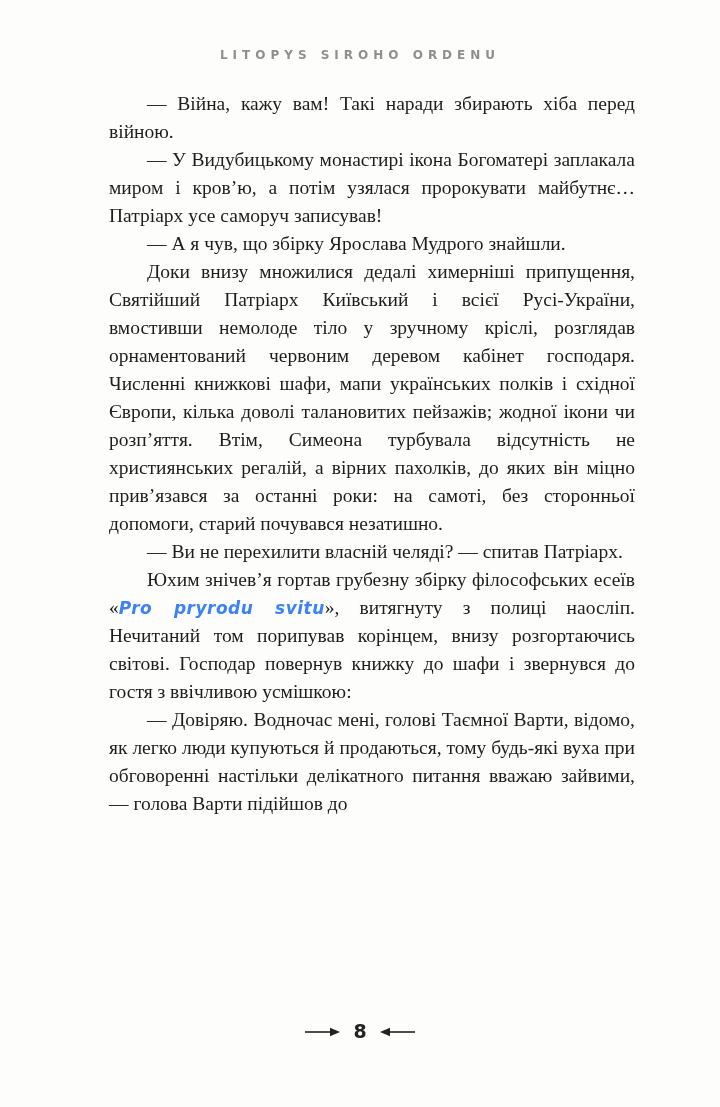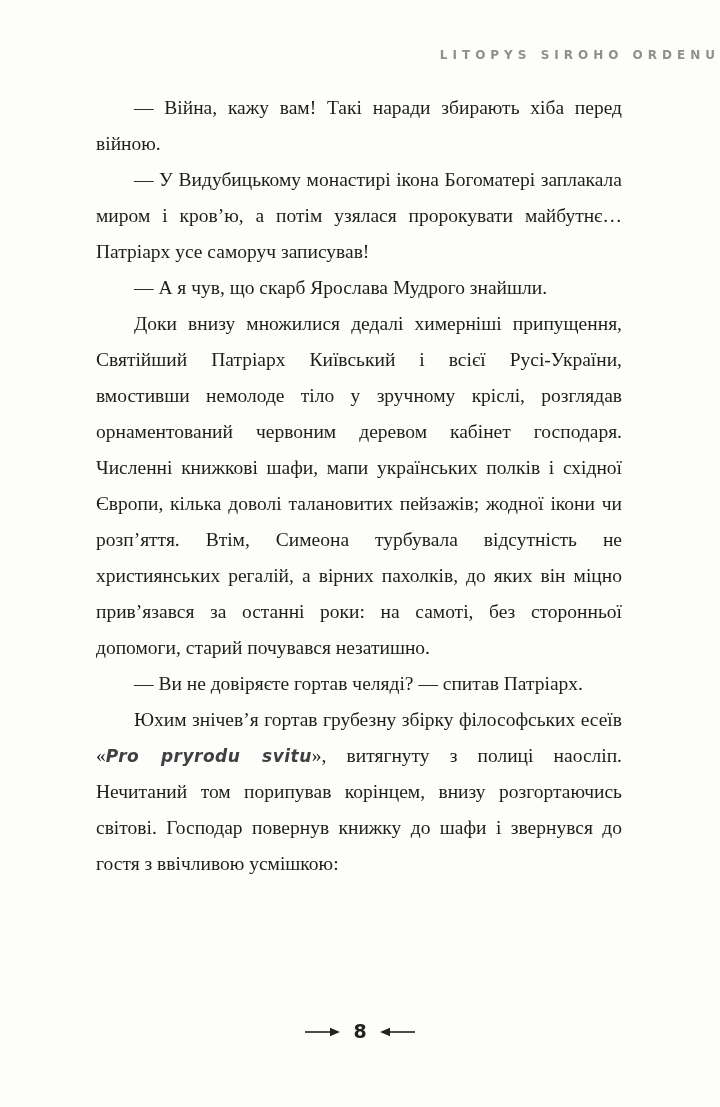--- a/index.html
+++ b/index.html
@@ -18,49 +18,49 @@
     height: 1107px;
     background: #fdfdfb;
     overflow: hidden;
     color: #1c1c1c;
   }
   .running-header {
     position: absolute;
     top: 48px;
     left: 0;
     width: 100%;
-    text-align: right;
+    text-align: center;
     font-family: "DejaVu Sans", sans-serif;
     font-size: 12px;
     font-weight: bold;
     letter-spacing: 5px;
     color: #8f8f8d;
     text-transform: uppercase;
   }
   .body-text {
     position: absolute;
     top: 90px;
-    left: 96px;
+    left: 109px;
     width: 526px;
     font-size: 19.5px;
-    line-height: 36px;
+    line-height: 28px;
     text-align: justify;
     color: #1e1d1b;
   }
   .para {
     margin: 0;
     text-indent: 38px;
   }
   .latin-title {
     font-family: "DejaVu Sans", sans-serif;
     font-weight: bold;
     font-style: italic;
     font-size: 17px;
     letter-spacing: 0.5px;
-    color: #404040;
+    color: #3b82f6;
   }
   .footer {
     position: absolute;
     top: 1022px;
     left: 0;
     width: 100%;
     display: flex;
     align-items: center;
     justify-content: center;
     gap: 12px;
@@ -79,24 +79,25 @@
 </head>
 <body>
 
 <div class="page">
 
   <div class="running-header">LITOPYS SIROHO ORDENU</div>
 
   <div class="body-text">
       <p class="para"><span>— Війна, кажу вам! Такі наради збирають хіба перед війною.</span></p>
       <p class="para"><span>— У Видубицькому монастирі ікона Богоматері заплакала миром і кров’ю, а потім узялася пророкувати майбутнє… Патріарх усе саморуч записував!</span></p>
-      <p class="para"><span>— А я чув, що скарб Ярослава Мудрого знайшли.</span></p>
+      <p class="para"><span>— А я чув, що збірку Ярослава Мудрого знайшли.</span></p>
       <p class="para"><span>Доки внизу множилися дедалі химерніші припущення, Святійший Патріарх Київський і всієї Русі-України, вмостивши немолоде тіло у зручному кріслі, розглядав орнаментований червоним деревом кабінет господаря. Численні книжкові шафи, мапи українських полків і східної Європи, кілька доволі талановитих пейзажів; жодної ікони чи розп’яття. Втім, Симеона турбувала відсутність не християнських регалій, а вірних пахолків, до яких він міцно прив’язався за останні роки: на самоті, без сторонньої допомоги, старий почувався незатишно.</span></p>
-      <p class="para"><span>— Ви не довіряєте гортав челяді? — спитав Патріарх.</span></p>
+      <p class="para"><span>— Ви не перехилити власній челяді? — спитав Патріарх.</span></p>
       <p class="para"><span>Юхим знічев’я гортав грубезну збірку філософських есеїв «</span><span class="latin-title">Pro pryrodu svitu</span><span>», витягнуту з полиці наосліп. Нечитаний том порипував корінцем, внизу розгортаючись світові. Господар повернув книжку до шафи і звернувся до гостя з ввічливою усмішкою:</span></p>
+      <p class="para"><span>— Довіряю. Водночас мені, голові Таємної Варти, відомо, як легко люди купуються й продаються, тому будь-які вуха при обговоренні настільки делікатного питання вважаю зайвими, — голова Варти підійшов до</span></p>
     </div>
 
   <div class="footer">
     <span class="ornament">
       <svg width="36" height="10" viewBox="0 0 36 10" xmlns="http://www.w3.org/2000/svg">
         <rect x="0" y="4.2" width="26" height="1.6" fill="#23221f"></rect>
         <polygon points="25,0.8 35,5 25,9.2" fill="#23221f"></polygon>
       </svg>
     </span>
     <span class="page-number">8</span>

